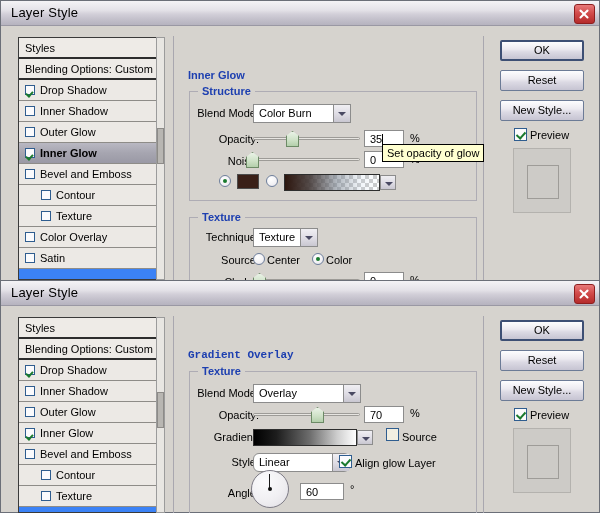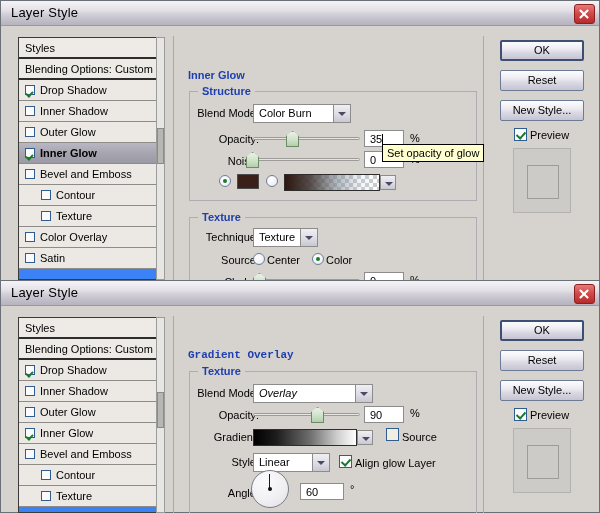--- a/index.html
+++ b/index.html
@@ -305,43 +305,43 @@
       </div>
 
       <div class="content">
         <div class="sec-title" style="left:187px;top:34px;font-family:Liberation Mono, monospace;">Gradient Overlay</div>
 
         <div class="grp" style="left:188px;top:56px;width:288px;height:155px;">
           <div class="grp-title">Texture</div>
         </div>
 
         <div class="lbl" style="left:186px;top:72px;width:72px;">Blend Mode:</div>
-        <div class="combo" style="left:252px;top:69px;width:120px;font-style:italic;">
+        <div class="combo" style="left:252px;top:69px;width:108px;">
           <span class="ctext">Overlay</span>
           <span class="carrow"></span>
         </div>
 
         <div class="lbl" style="left:186px;top:94px;width:72px;">Opacity:</div>
         <div class="slider" style="left:252px;top:92px;width:107px;">
           <div class="strack"></div>
           <div class="sthumb2" style="left:58px;"></div>
         </div>
-        <div class="txtbox" style="left:363px;top:91px;width:40px;">90</div>
+        <div class="txtbox" style="left:363px;top:91px;width:40px;">70</div>
         <div class="unit" style="left:409px;top:92px;">%</div>
 
         <div class="lbl" style="left:186px;top:116px;width:72px;">Gradient:</div>
         <div class="gradbox" style="left:252px;top:114px;width:104px;">
           <div class="gradinner" style="background:linear-gradient(to right,#000 0%,#1d1d1d 22%,#6e6e6e 55%,#cfcfcf 82%,#ffffff 100%);"></div>
           <div class="gradarrow"></div>
         </div>
         <div class="chk" style="left:385px;top:113px;background:#f2efe2;"></div>
         <div class="lbl" style="left:401px;top:116px;width:60px;text-align:left;">Source</div>
 
         <div class="lbl" style="left:186px;top:141px;width:72px;">Style:</div>
-        <div class="combo" style="left:252px;top:138px;width:77px;">
+        <div class="combo" style="left:252px;top:138px;width:97px;border-radius:6px;">
           <span class="ctext">Linear</span>
           <span class="carrow"></span>
         </div>
         <div class="chk on" style="left:338px;top:140px;"></div>
         <div class="lbl" style="left:354px;top:142px;width:95px;text-align:left;">Align glow Layer</div>
 
         <div class="lbl" style="left:186px;top:172px;width:72px;">Angle:</div>
         <div class="dial" style="left:250px;top:155px;">
           <div class="dialneedle"></div>
           <div class="dialdot"></div>

